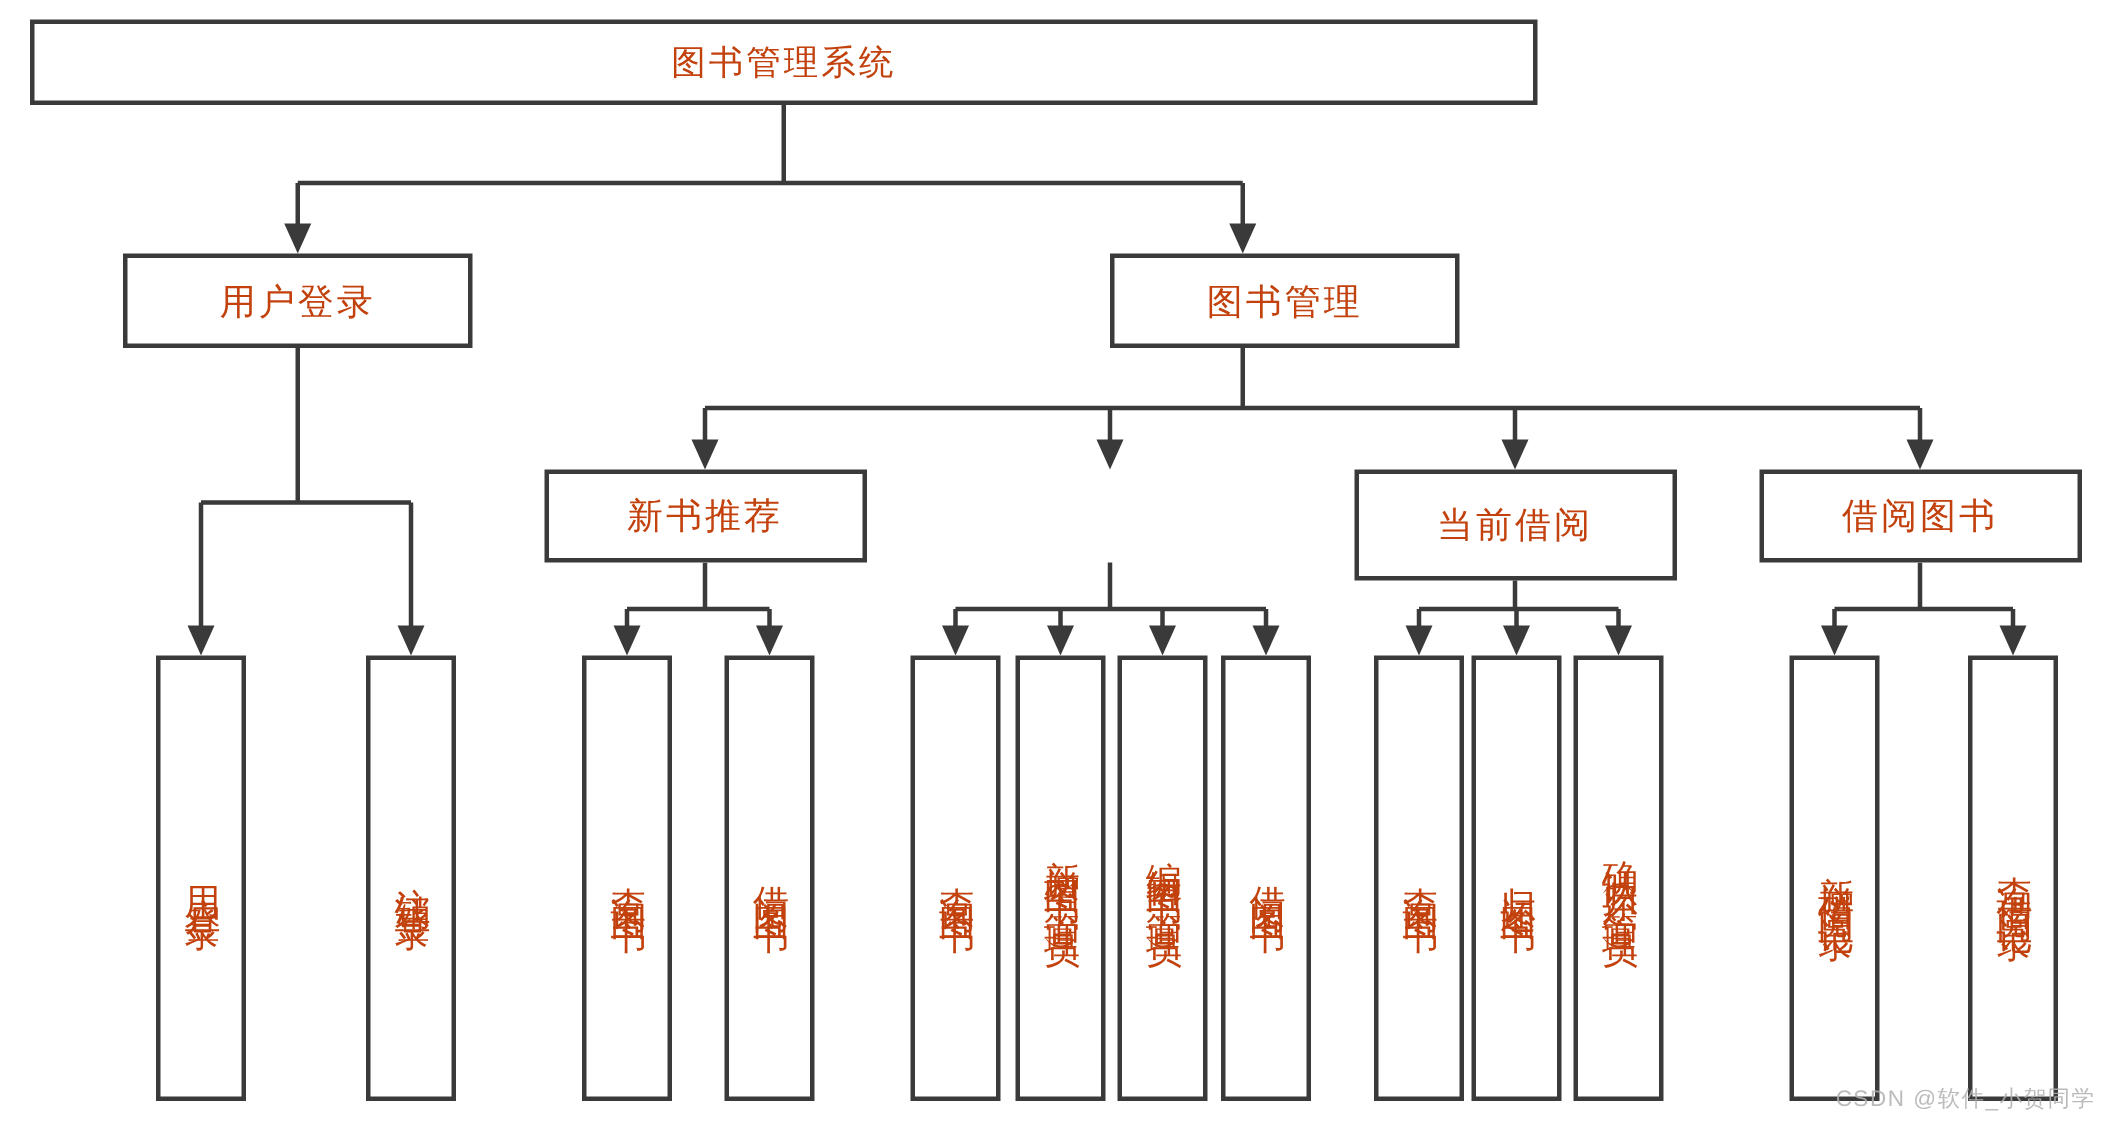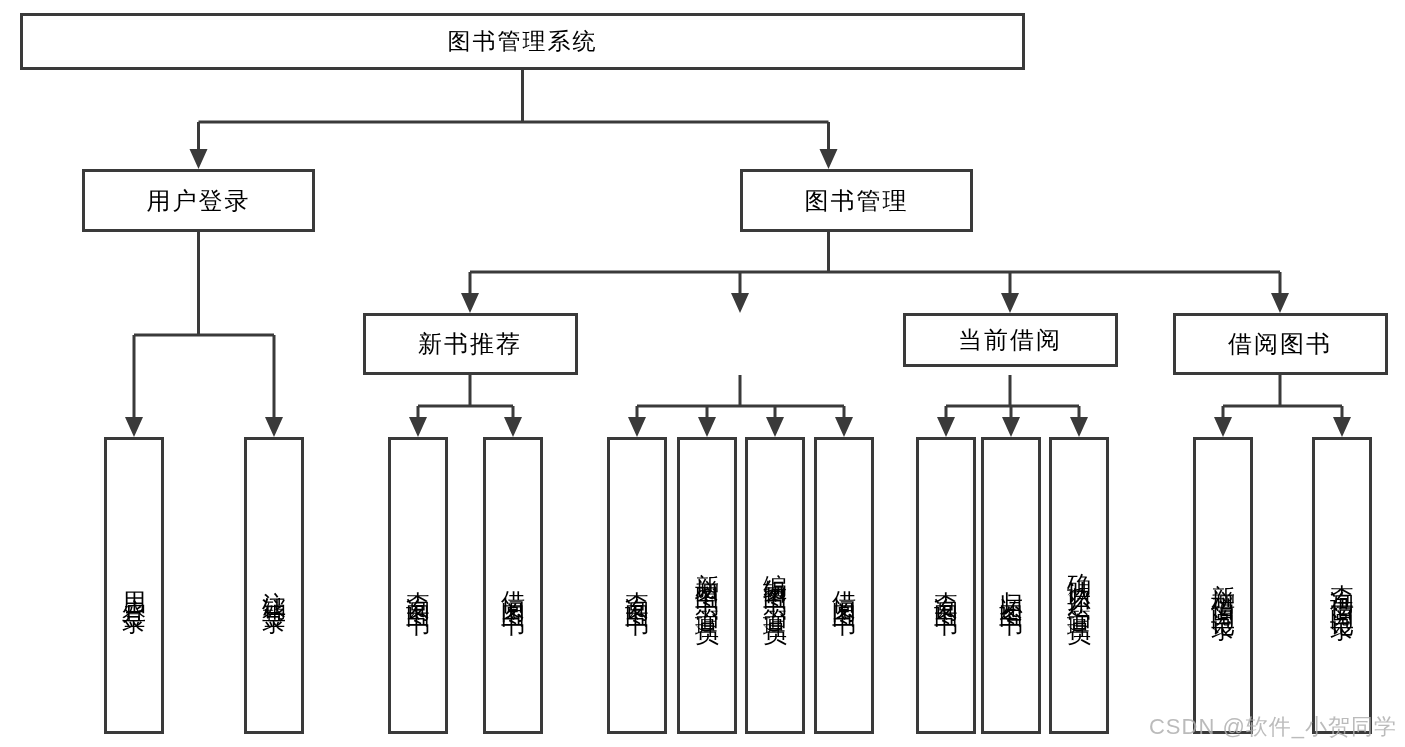--- a/index.html
+++ b/index.html
@@ -18,42 +18,42 @@
     pointer-events: none;
   }
   .node {
     position: absolute;
     box-sizing: border-box;
     border: 3px solid #3a3a3a;
     background: #ffffff;
     display: flex;
     align-items: center;
     justify-content: center;
-    color: #000000;
+    color: #c2410c;
   }
   .hnode { font-size: 24px; letter-spacing: 2px; }
   .root  { font-size: 23px; letter-spacing: 2px; }
   .vnode {
     top: 437px;
     width: 60px;
     height: 297px;
   }
   .vlabel {
     writing-mode: vertical-rl;
     text-orientation: mixed;
     font-size: 24px;
     letter-spacing: 7px;
     line-height: 1;
     white-space: nowrap;
   }
   #watermark {
     position: absolute;
     right: 8px;
     bottom: 5px;
-    font-size: 22px;
+    font-size: 15px;
     letter-spacing: 1px;
     color: #b0b0b0;
     opacity: 0.85;
     z-index: 5;
   }
 </style>
 </head>
 <body>
 
 <div id="canvas">
@@ -108,21 +108,21 @@
   <div class="node hnode" style="left:82px; top:169px; width:233px; height:63px;">
     <span>用户登录</span>
   </div>
   <div class="node hnode" style="left:712px; top:169px; width:233px; height:63px;margin-left:28px;">
     <span>图书管理</span>
   </div>
 
   <div class="node hnode" style="left:362.5px; top:313px; width:215px; height:62px;">
     <span>新书推荐</span>
   </div>
-  <div class="node hnode" style="left:902.5px; top:313px; width:215px; height:54px;">
+  <div class="node hnode" style="left:902.5px; top:313px; width:215px; height:74px;">
     <span>当前借阅</span>
   </div>
   <div class="node hnode" style="left:1172.5px; top:313px; width:215px; height:62px;">
     <span>借阅图书</span>
   </div>
 
   <div class="node vnode" style="left:104px;">
     <span class="vlabel">用户登录</span>
   </div>
   <div class="node vnode" style="left:244px;">

